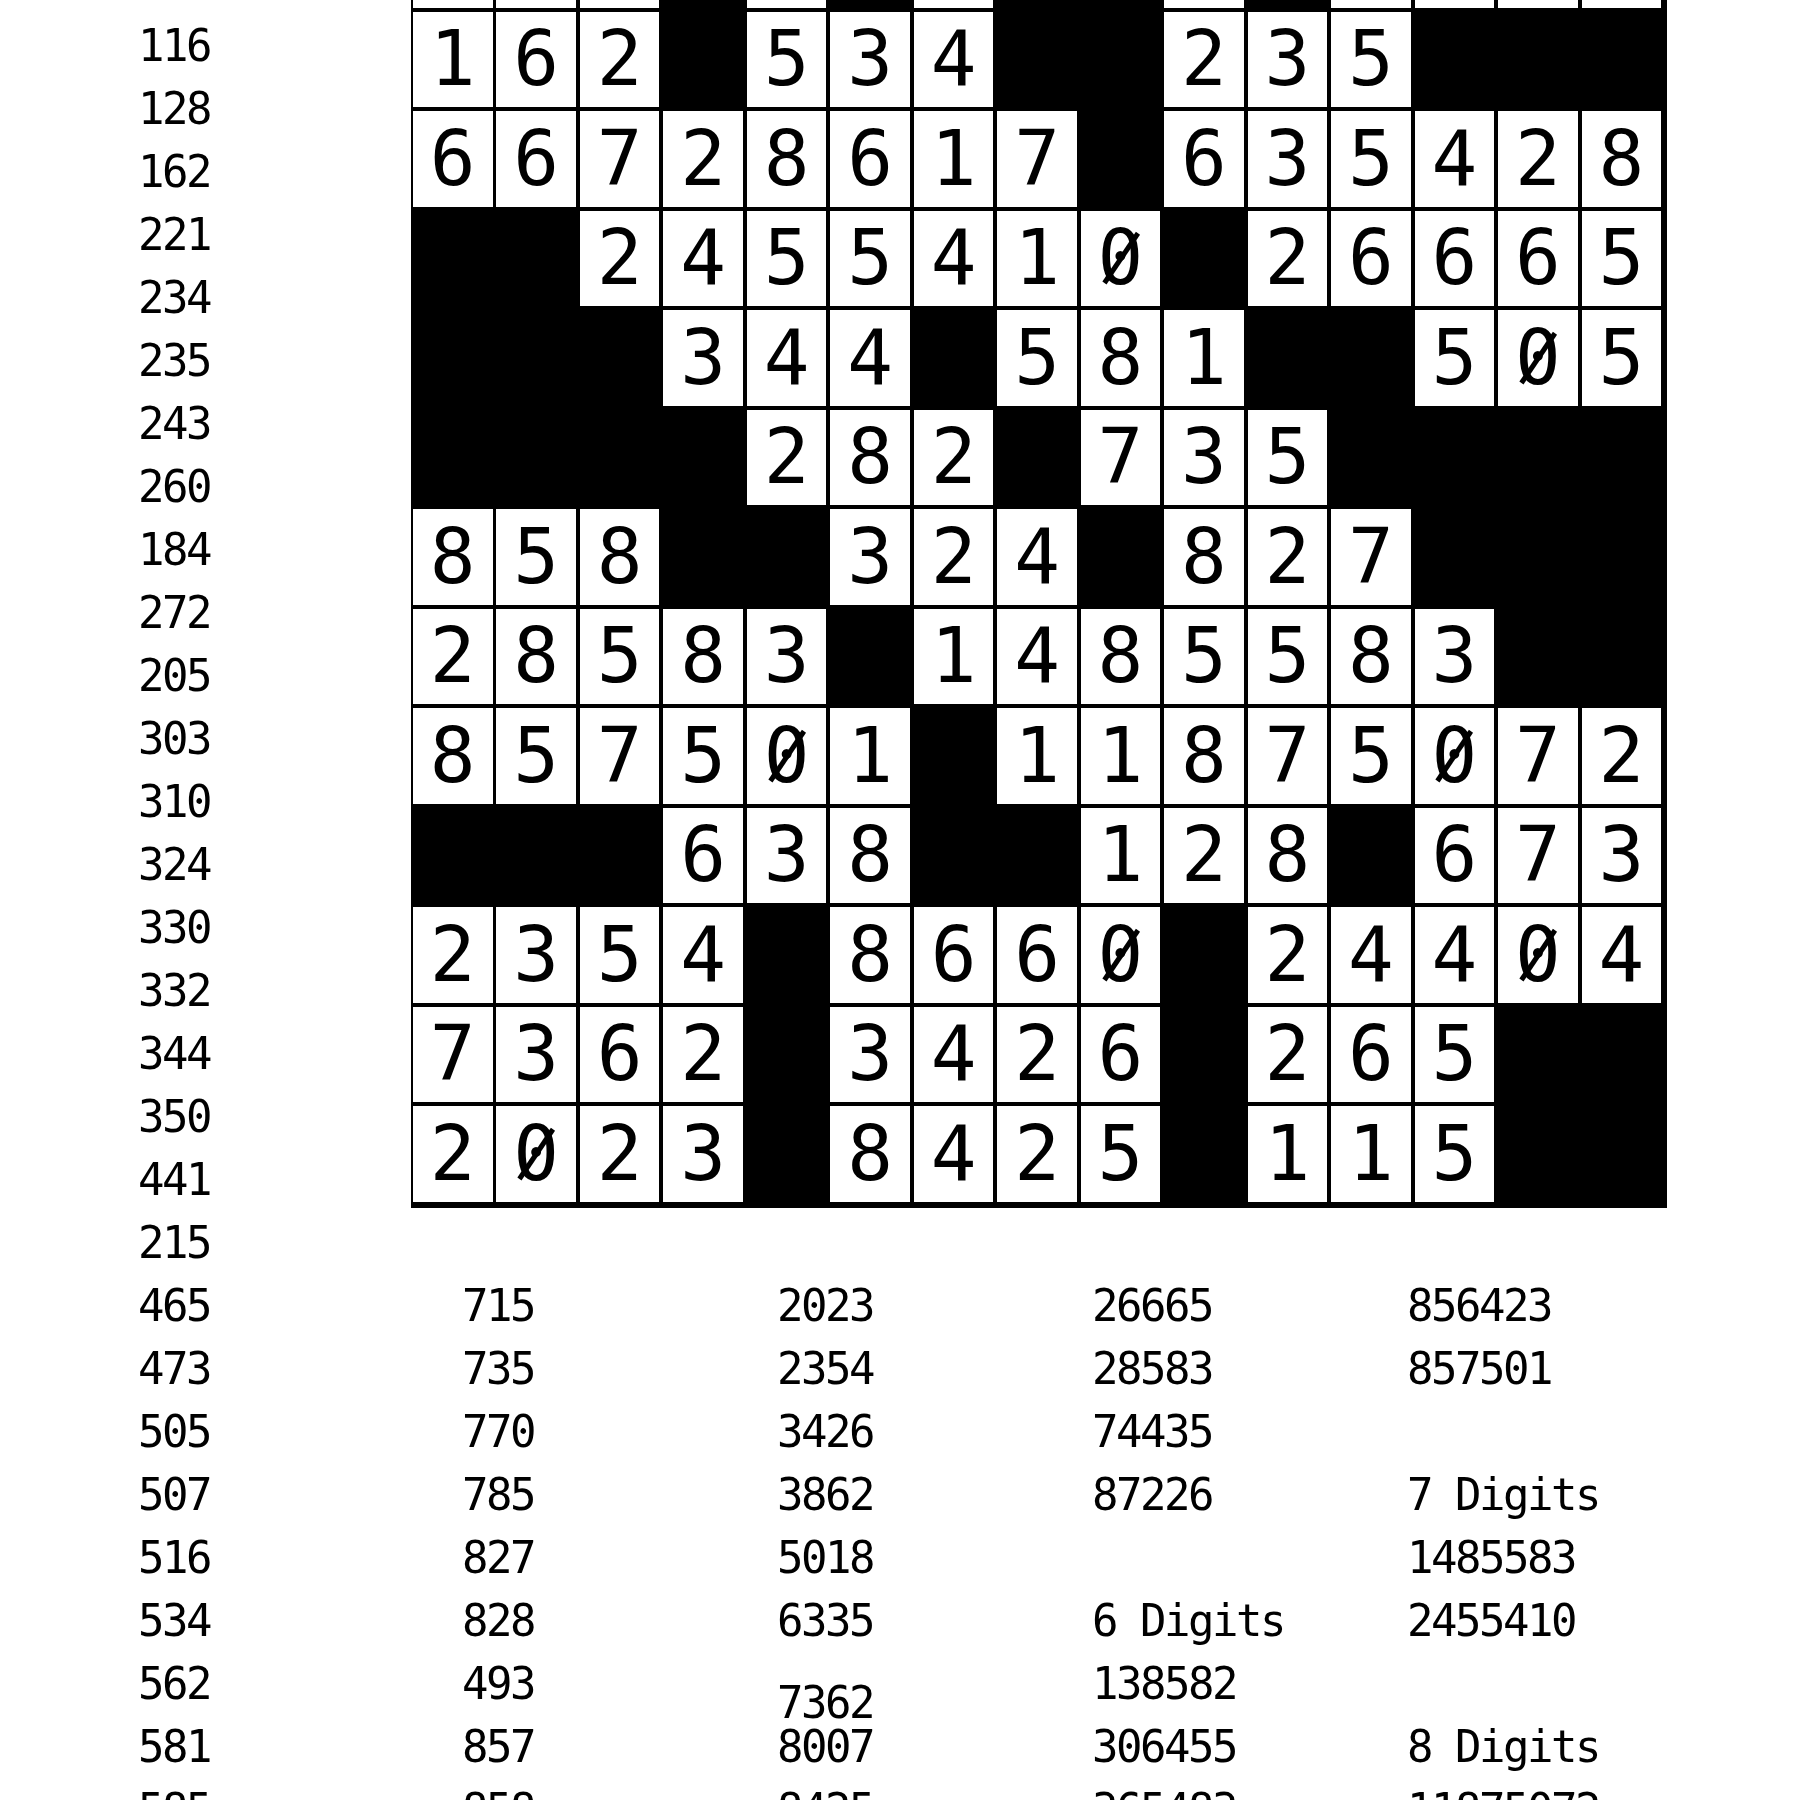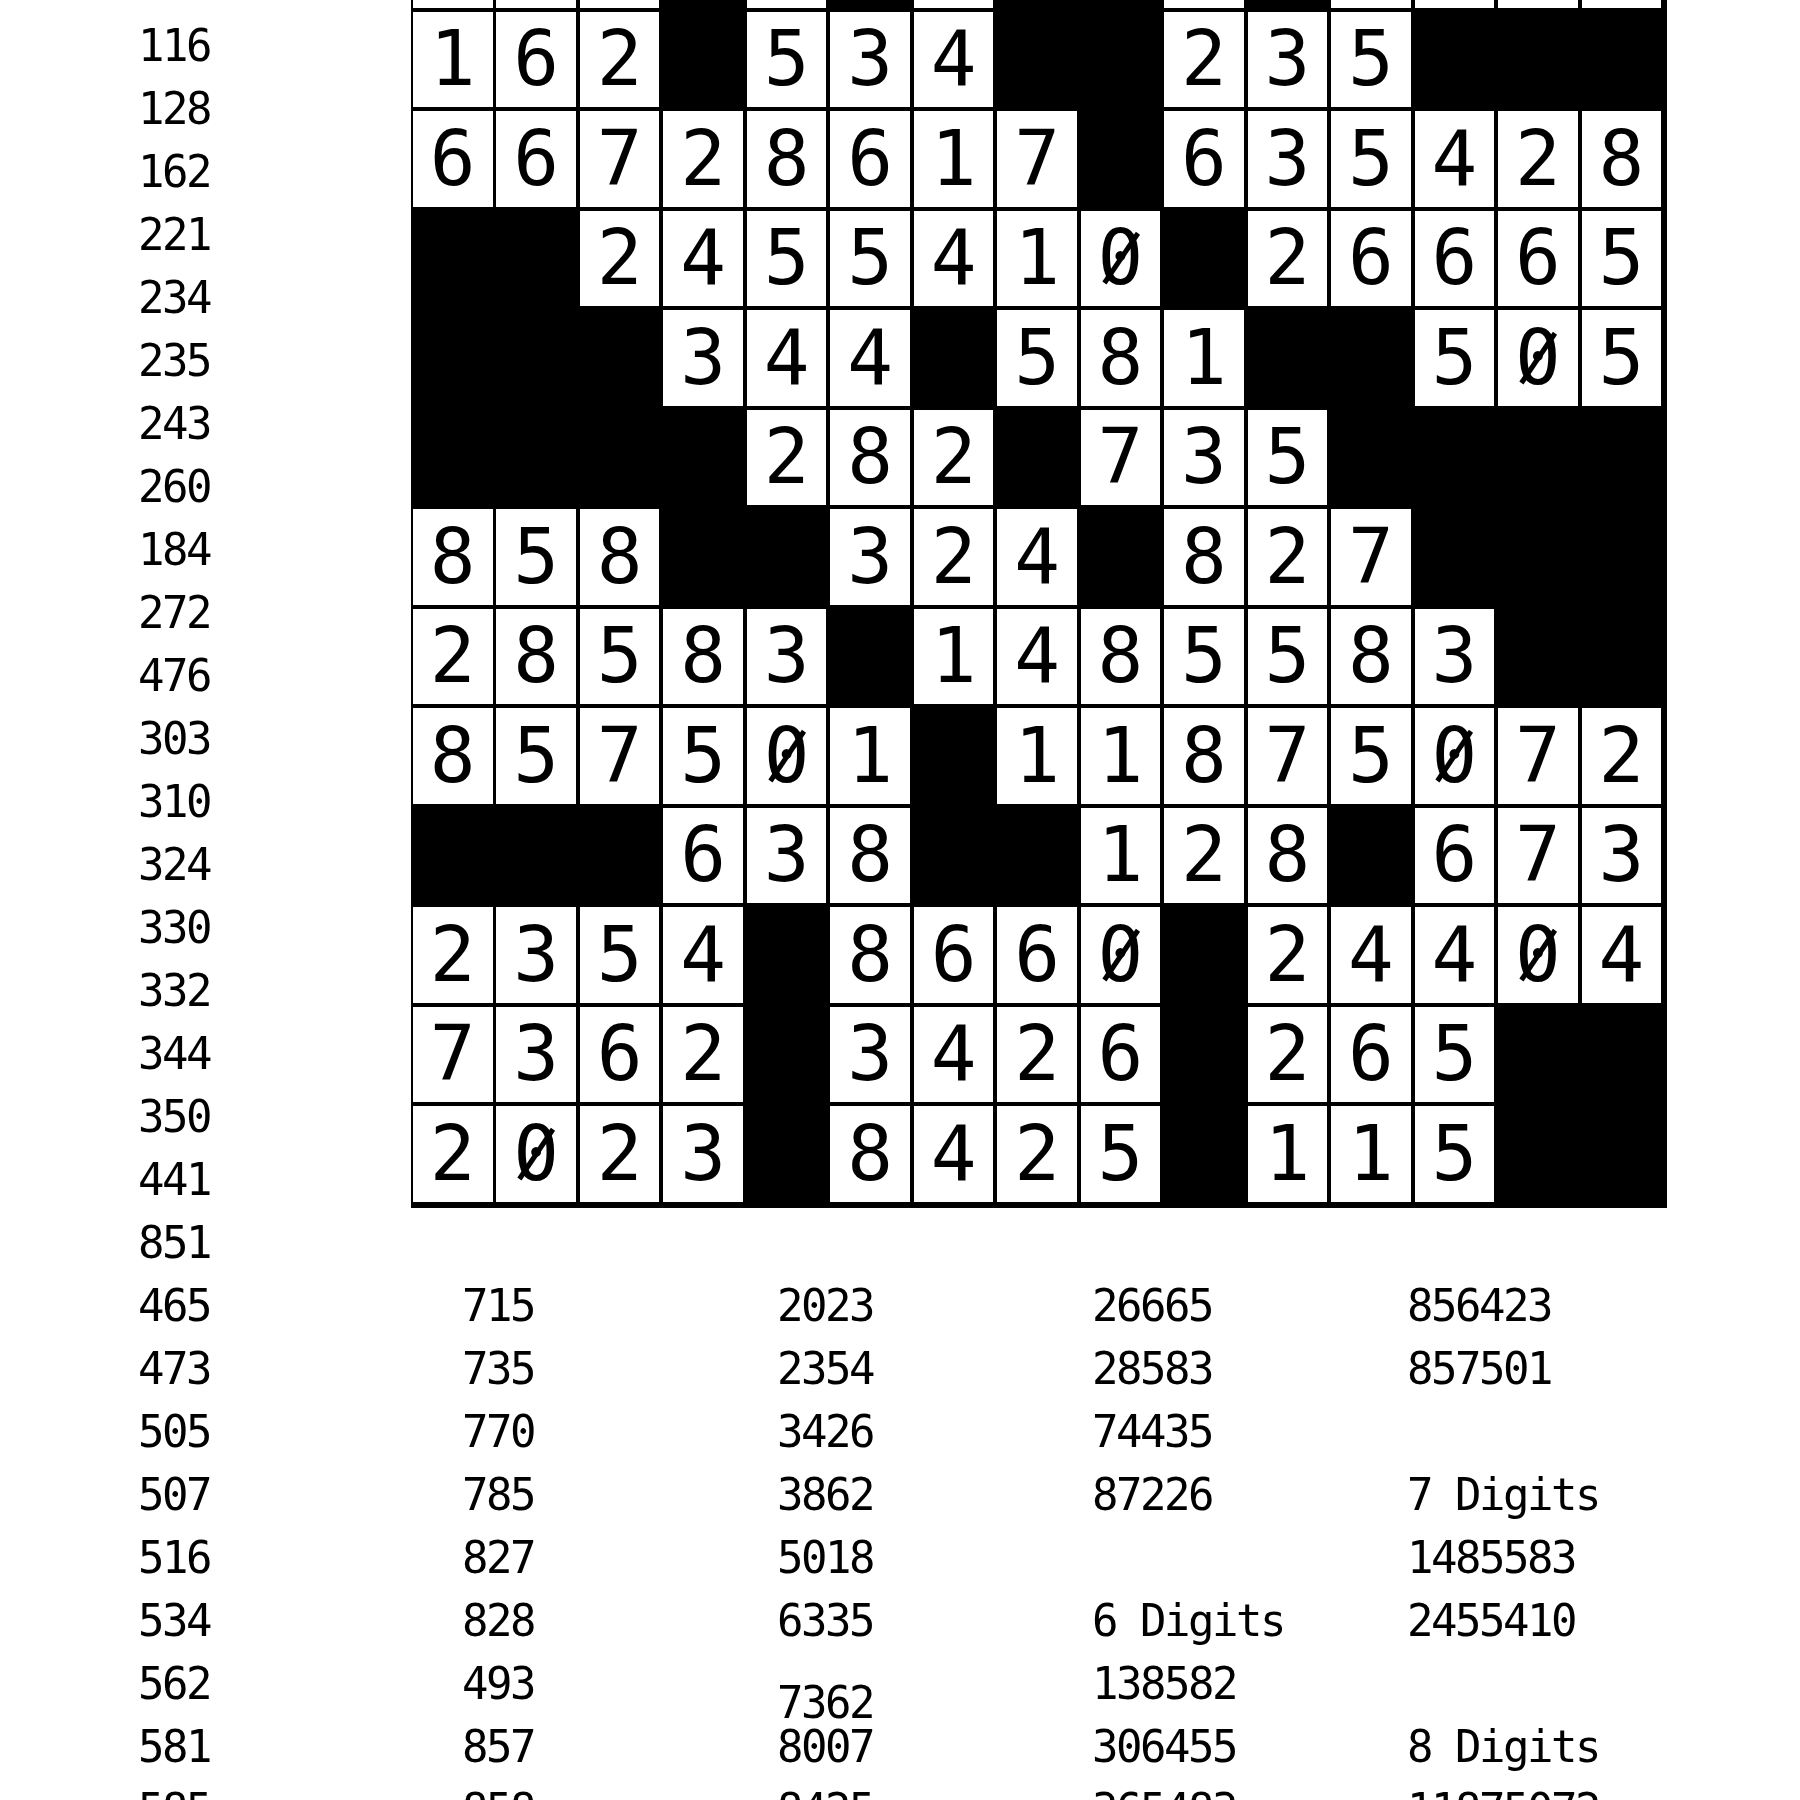--- a/index.html
+++ b/index.html
@@ -35,30 +35,30 @@
       <div class="num" style="left: 138px; top: 24px;">116</div>
       <div class="num" style="left: 138px; top: 87px;">128</div>
       <div class="num" style="left: 138px; top: 150px;">162</div>
       <div class="num" style="left: 138px; top: 213px;">221</div>
       <div class="num" style="left: 138px; top: 276px;">234</div>
       <div class="num" style="left: 138px; top: 339px;">235</div>
       <div class="num" style="left: 138px; top: 402px;">243</div>
       <div class="num" style="left: 138px; top: 465px;">260</div>
       <div class="num" style="left: 138px; top: 528px;">184</div>
       <div class="num" style="left: 138px; top: 591px;">272</div>
-      <div class="num" style="left: 138px; top: 654px;">476</div>
+      <div class="num" style="left: 138px; top: 654px;">205</div>
       <div class="num" style="left: 138px; top: 717px;">303</div>
       <div class="num" style="left: 138px; top: 780px;">310</div>
       <div class="num" style="left: 138px; top: 843px;">324</div>
       <div class="num" style="left: 138px; top: 906px;">330</div>
       <div class="num" style="left: 138px; top: 969px;">332</div>
       <div class="num" style="left: 138px; top: 1032px;">344</div>
       <div class="num" style="left: 138px; top: 1095px;">350</div>
       <div class="num" style="left: 138px; top: 1158px; text-align: center;">441</div>
-      <div class="num" style="left: 138px; top: 1221px;">851</div>
+      <div class="num" style="left: 138px; top: 1221px;">215</div>
       <div class="num" style="left: 138px; top: 1284px;">465</div>
       <div class="num" style="left: 138px; top: 1347px;">473</div>
       <div class="num" style="left: 138px; top: 1410px;">505</div>
       <div class="num" style="left: 138px; top: 1473px;">507</div>
       <div class="num" style="left: 138px; top: 1536px;">516</div>
       <div class="num" style="left: 138px; top: 1599px;">534</div>
       <div class="num" style="left: 138px; top: 1662px;">562</div>
       <div class="num" style="left: 138px; top: 1725px;">581</div>
       <div class="num" style="left: 138px; top: 1788px;">585</div>
     </div>

